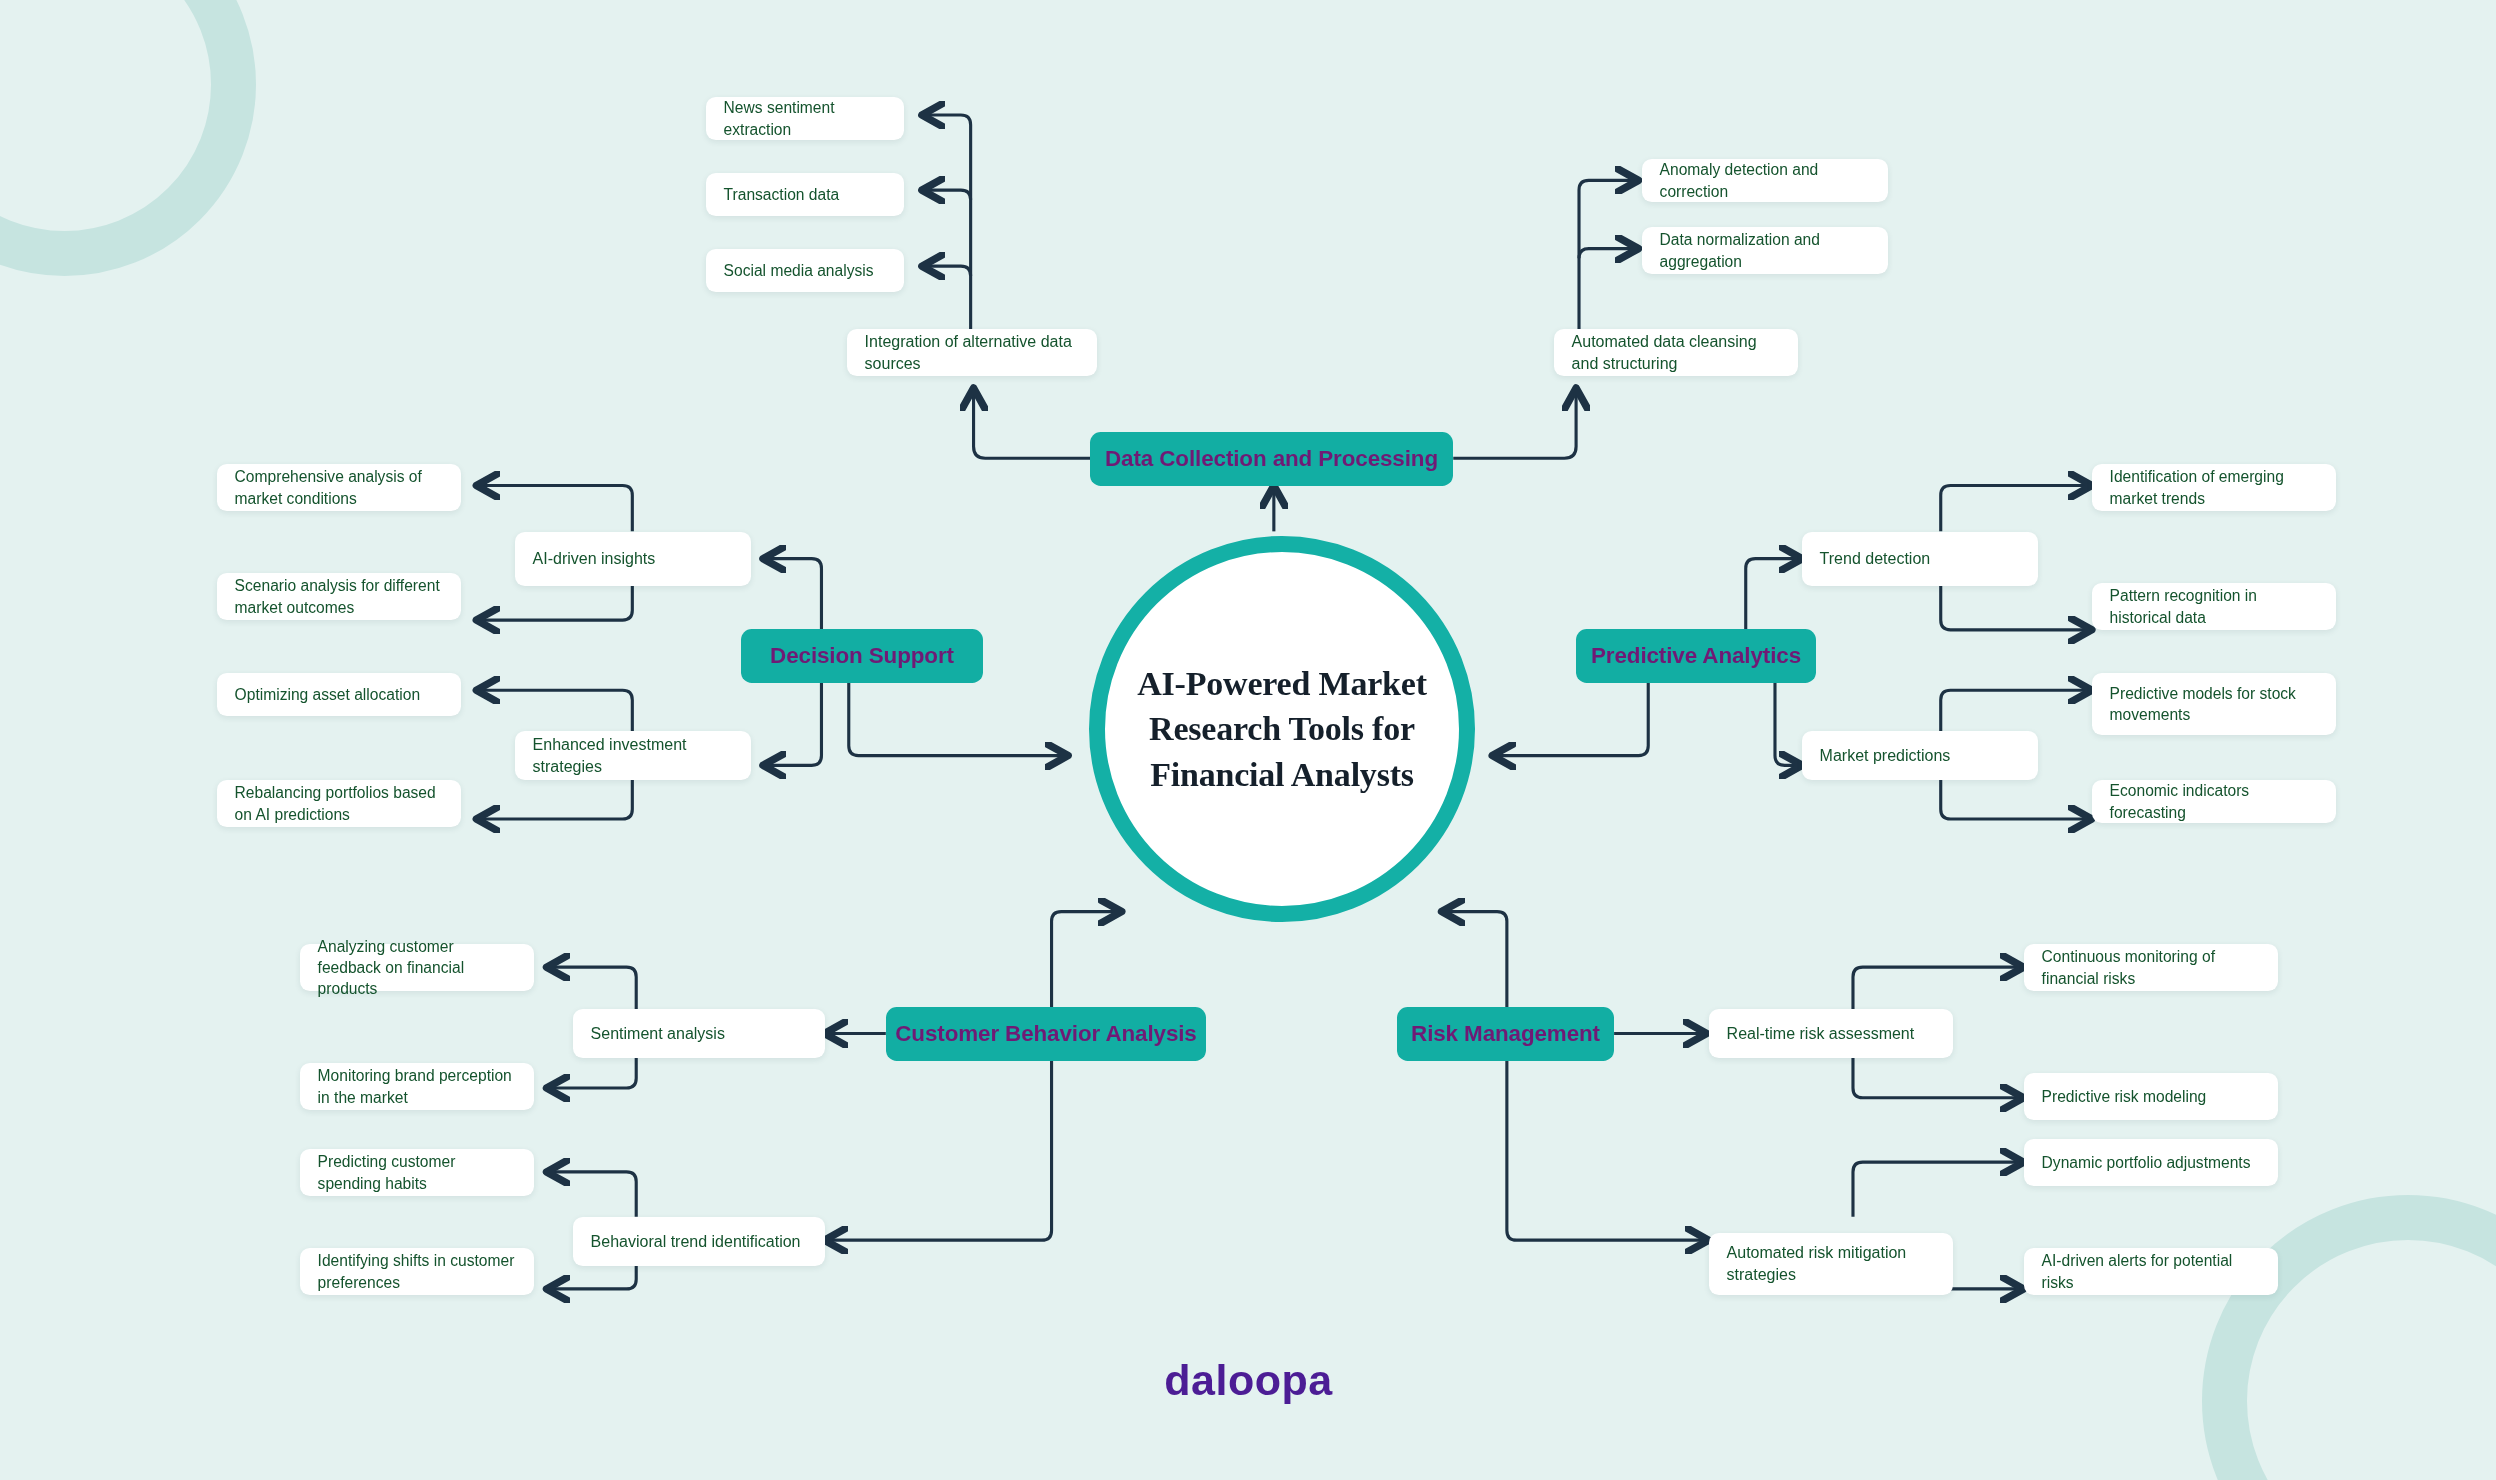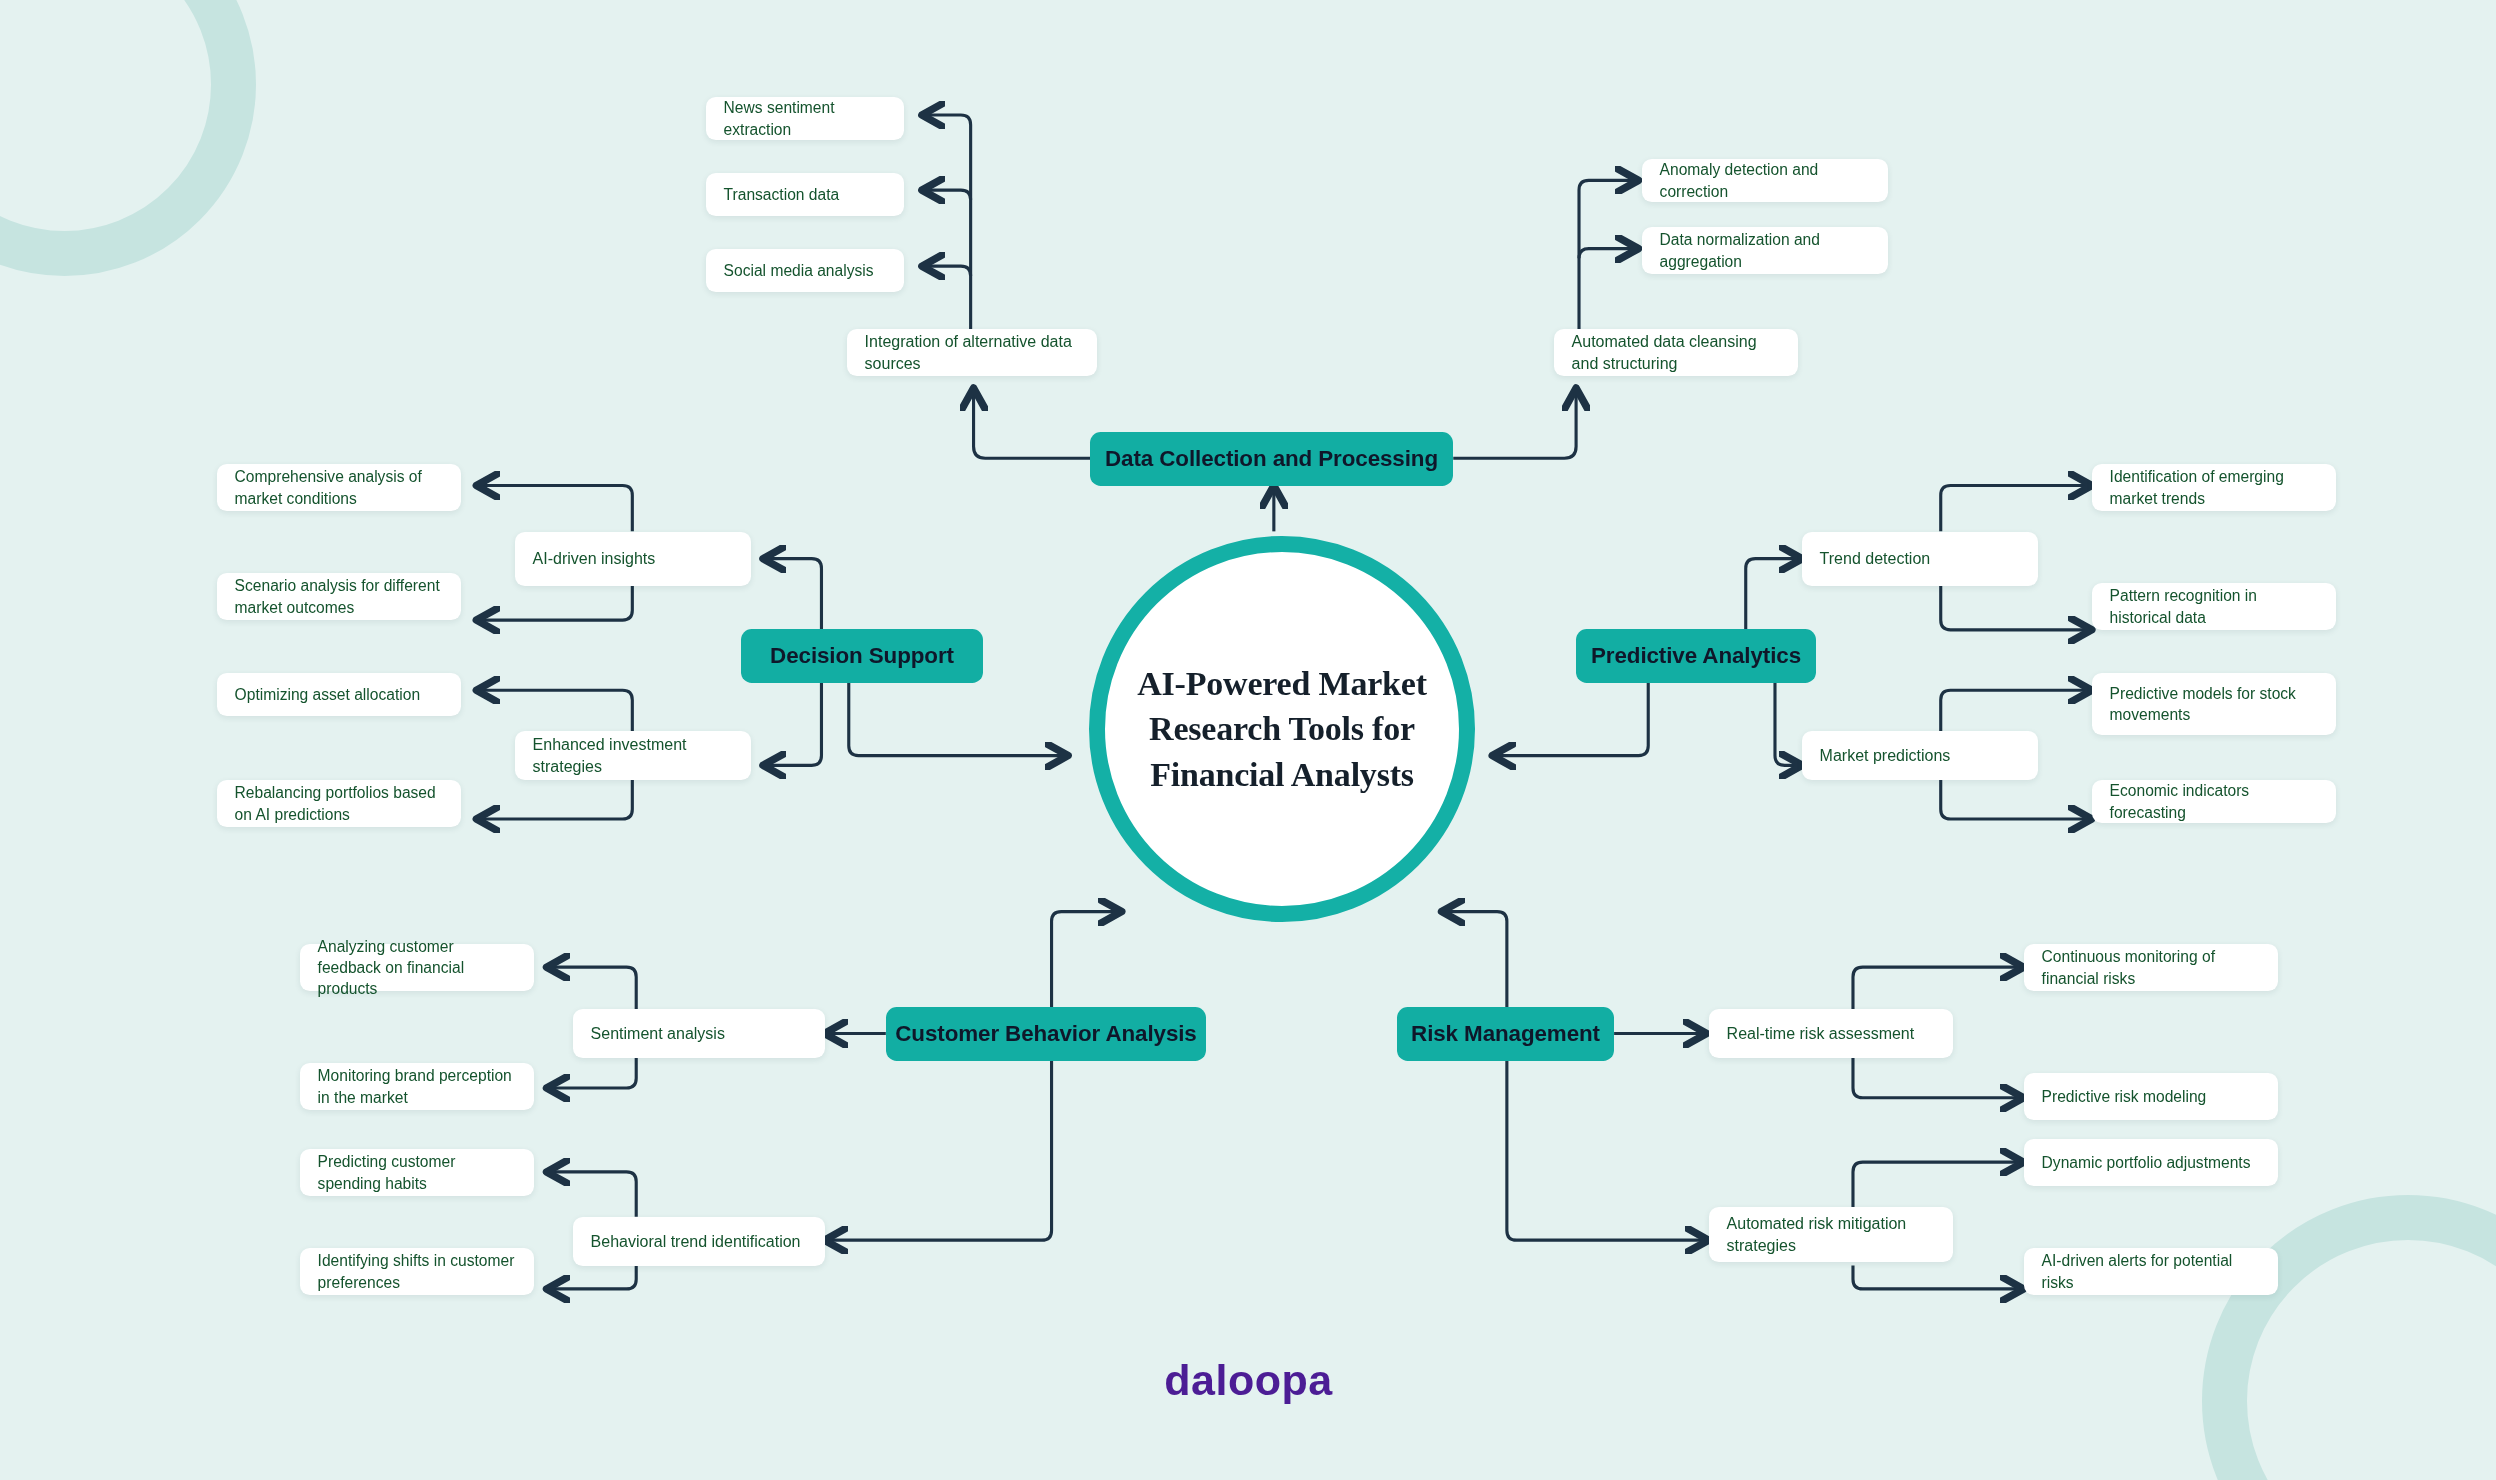--- a/index.html
+++ b/index.html
@@ -64,21 +64,21 @@
     text-align: center;
     letter-spacing: -0.2px;
     padding: 0 25px;
   }
 
   
   .pill {
     position: absolute;
     background: #12aea3;
     border-radius: 10.7px;
-    color: #0f172a;
+    color: #701a75;
     font-size: 22.4px;
     font-weight: 600;
     display: flex;
     align-items: center;
     justify-content: center;
     padding: 0 21.5px;
     box-sizing: border-box;
     white-space: nowrap;
     letter-spacing: -0.1px;
   }
@@ -298,21 +298,21 @@
   <div class="card mid" style="left:1709px; top:1009px; width:244px; height:49px;">
     <span>Real-time risk assessment</span>
   </div>
   <div class="card" style="left:2024px; top:944px; width:254px; height:47px;">
     <span>Continuous monitoring of financial risks</span>
   </div>
   <div class="card" style="left:2024px; top:1073px; width:254px; height:47px;">
     <span>Predictive risk modeling</span>
   </div>
 
-  <div class="card mid" style="left:1709px; top:1207px; width:244px; height:55px;">
+  <div class="card mid" style="left:1709px; top:1233px; width:244px; height:62px;">
     <span>Automated risk mitigation strategies</span>
   </div>
   <div class="card" style="left:2024px; top:1139px; width:254px; height:47px;">
     <span>Dynamic portfolio adjustments</span>
   </div>
   <div class="card" style="left:2024px; top:1248px; width:254px; height:47px;">
     <span>AI-driven alerts for potential risks</span>
   </div>
 
   <div id="logo">daloopa</div>

